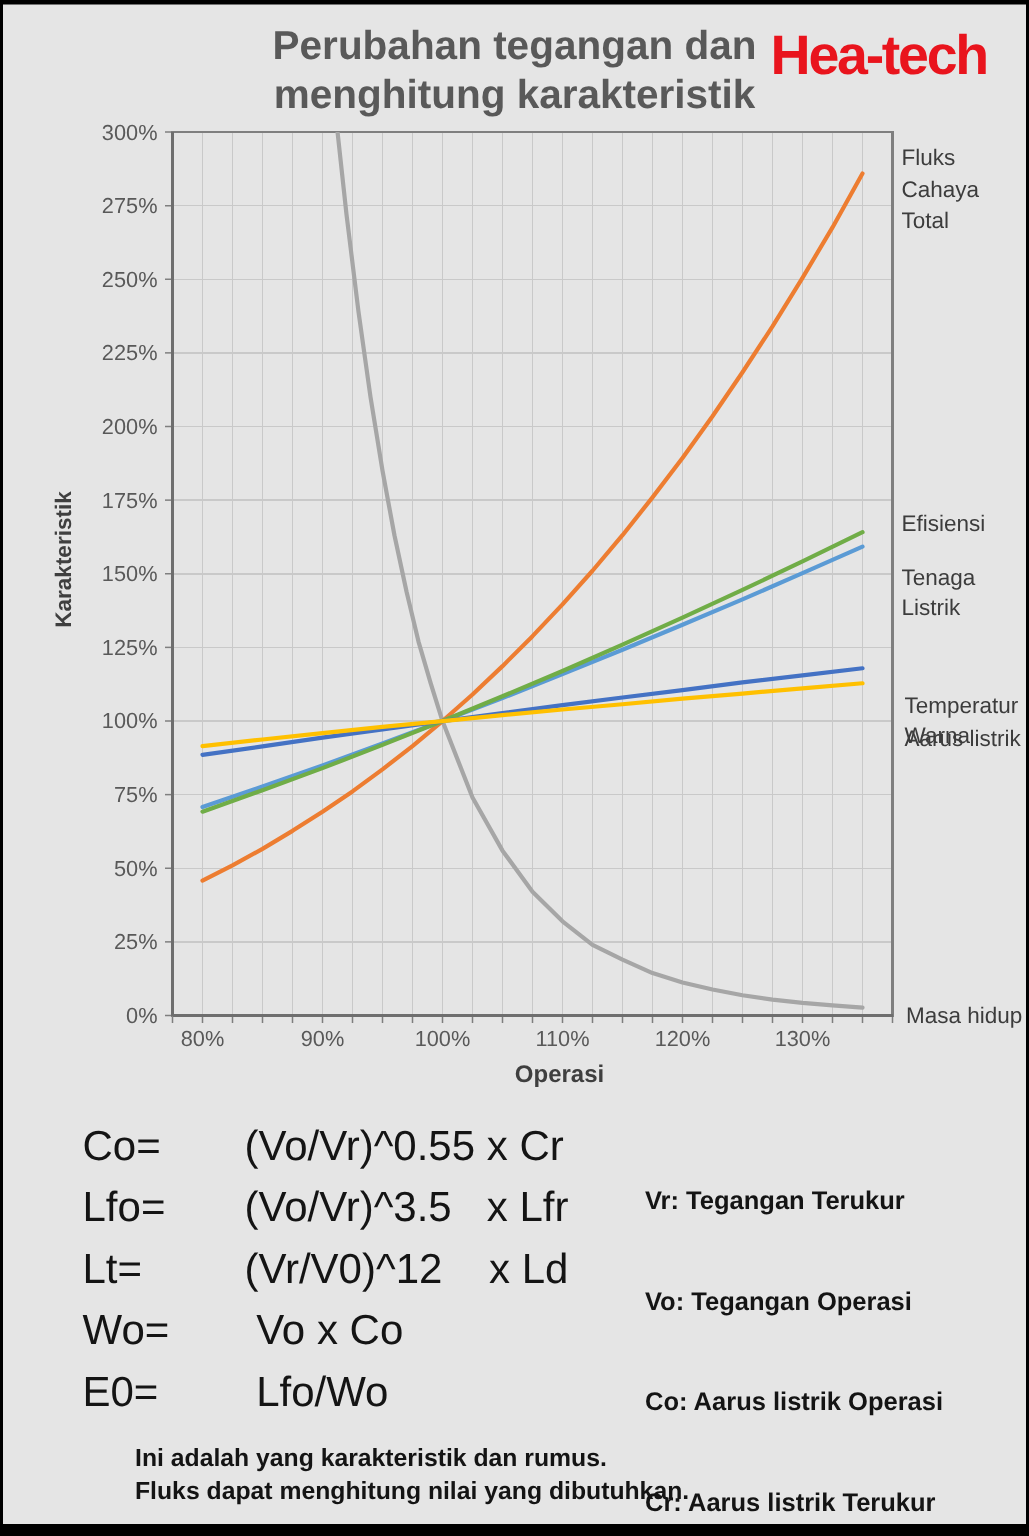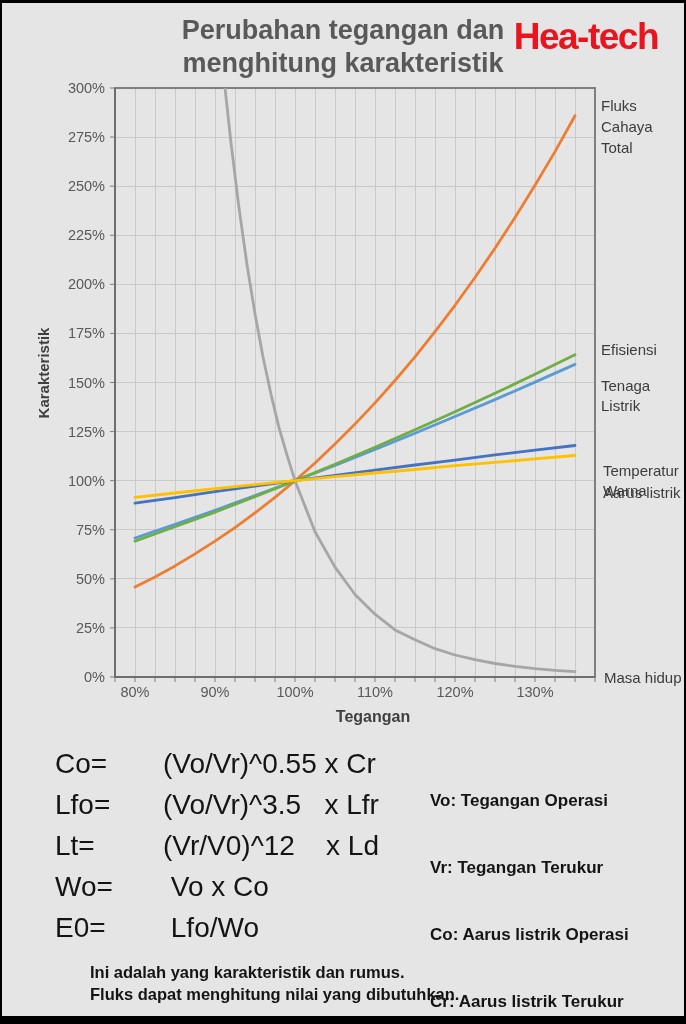--- a/index.html
+++ b/index.html
@@ -151,21 +151,21 @@
       <text x="103" y="90" text-anchor="end" fill="#595959" font-size="14.5px">300%</text>
       <polyline points="217.0,24.1 222.6,81.1 229.0,140.0 237.0,204.8 245.0,261.7 253.0,310.8 261.0,354.0 269.0,391.3 277.0,424.7 285.0,452.1 293.0,477.7 313.0,528.7 333.0,564.1 353.0,591.5 373.0,611.2 393.0,626.9 413.0,636.7 433.0,645.7 453.0,652.0 473.0,656.7 493.0,660.5 513.0,663.4 533.0,665.6 553.0,667.3 573.0,668.7" fill="none" stroke="#a6a6a6" stroke-width="2.8" stroke-linejoin="round" stroke-linecap="round" clip-path="url(#plotclip)"></polyline>
       <polyline points="133.0,584.1 153.0,573.9 173.0,562.9 193.0,550.9 213.0,538.1 233.0,524.6 253.0,509.9 273.0,494.4 293.0,477.7 313.0,460.0 333.0,441.1 353.0,421.1 373.0,399.9 393.0,377.5 413.0,353.8 433.0,328.6 453.0,302.3 473.0,274.5 493.0,245.2 513.0,214.6 533.0,182.2 553.0,148.6 573.0,112.7" fill="none" stroke="#ed7d31" stroke-width="2.8" stroke-linejoin="round" stroke-linecap="round" clip-path="url(#plotclip)"></polyline>
       <polyline points="133.0,535.0 173.0,521.4 213.0,507.3 253.0,492.6 293.0,477.7 333.0,462.4 373.0,446.4 413.0,430.2 453.0,413.5 493.0,396.6 533.0,379.1 573.0,361.4" fill="none" stroke="#5b9bd5" stroke-width="2.8" stroke-linejoin="round" stroke-linecap="round" clip-path="url(#plotclip)"></polyline>
       <polyline points="133.0,538.1 173.0,523.8 213.0,509.1 253.0,493.6 293.0,477.7 333.0,461.2 373.0,444.3 413.0,426.8 453.0,408.8 493.0,390.3 533.0,371.3 573.0,351.8" fill="none" stroke="#70ad47" stroke-width="2.8" stroke-linejoin="round" stroke-linecap="round" clip-path="url(#plotclip)"></polyline>
       <polyline points="133.0,500.2 173.0,494.6 213.0,488.7 253.0,483.2 293.0,477.7 333.0,472.4 373.0,467.1 413.0,462.0 453.0,457.1 493.0,451.9 533.0,447.2 573.0,442.5" fill="none" stroke="#4472c4" stroke-width="2.8" stroke-linejoin="round" stroke-linecap="round" clip-path="url(#plotclip)"></polyline>
       <polyline points="133.0,494.4 173.0,490.0 213.0,485.7 253.0,481.6 293.0,477.7 333.0,473.7 373.0,470.0 413.0,466.5 453.0,462.7 493.0,459.4 533.0,455.9 573.0,452.5" fill="none" stroke="#ffc000" stroke-width="2.8" stroke-linejoin="round" stroke-linecap="round" clip-path="url(#plotclip)"></polyline>
     </svg>
 
   <div class="ylabel">Karakteristik</div>
-  <div class="xlabel">Tegangan</div>
+  <div class="xlabel">Operasi</div>
 
   <div class="annot" id="an-fluks">Fluks
 Cahaya
 Total</div>
   <div class="annot" id="an-efisiensi">Efisiensi</div>
   <div class="annot" id="an-tenaga">Tenaga
 Listrik</div>
   <div class="annot" id="an-aarus">Aarus listrik</div>
   <div class="annot" id="an-temperatur">Temperatur
 Warna</div>
@@ -183,22 +183,22 @@
     </div>
     <div class="formula-row">
       <span class="f-lhs">Wo=</span><span> Vo x Co</span>
     </div>
     <div class="formula-row">
       <span class="f-lhs">E0=</span><span> Lfo/Wo</span>
     </div>
   </div>
 
   <div class="defs">
+    <div>Vr: Tegangan Terukur</div>
     <div>Vo: Tegangan Operasi</div>
-    <div>Vr: Tegangan Terukur</div>
     <div>Co: Aarus listrik Operasi</div>
     <div>Cr: Aarus listrik Terukur</div>
     
     
     
     
     
     
   </div>
 

